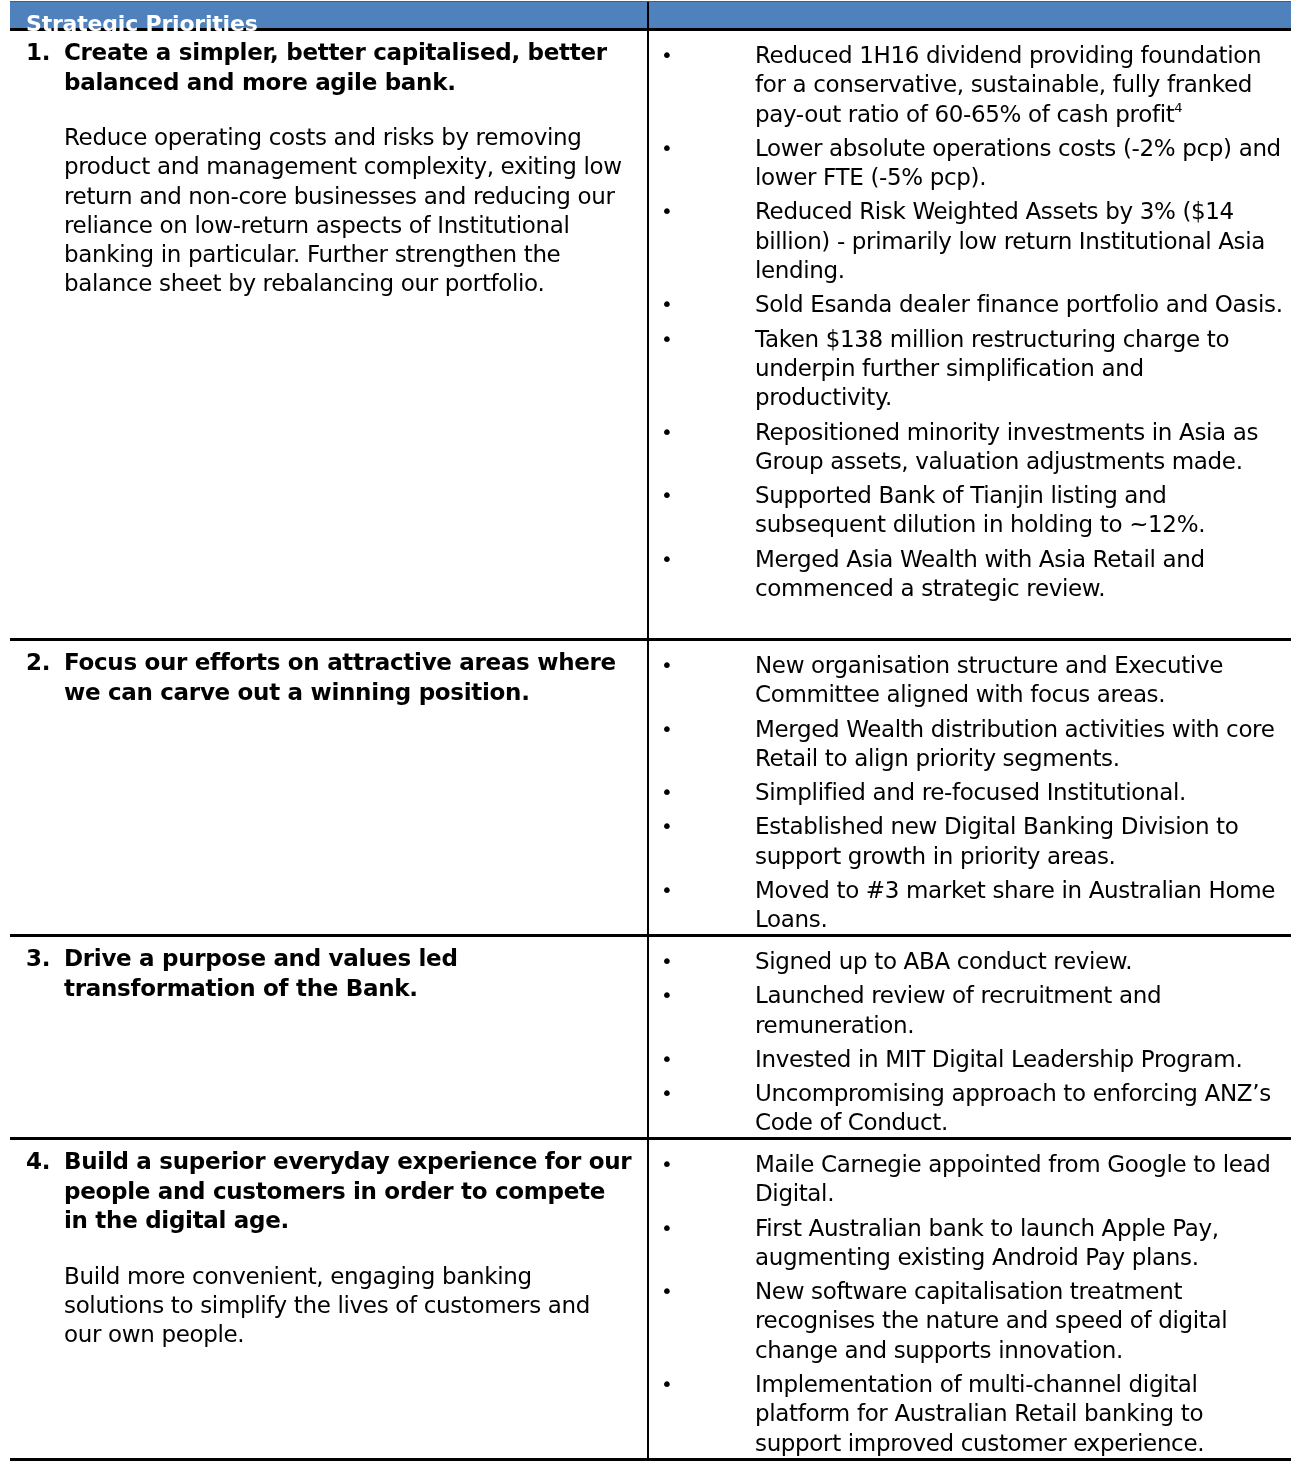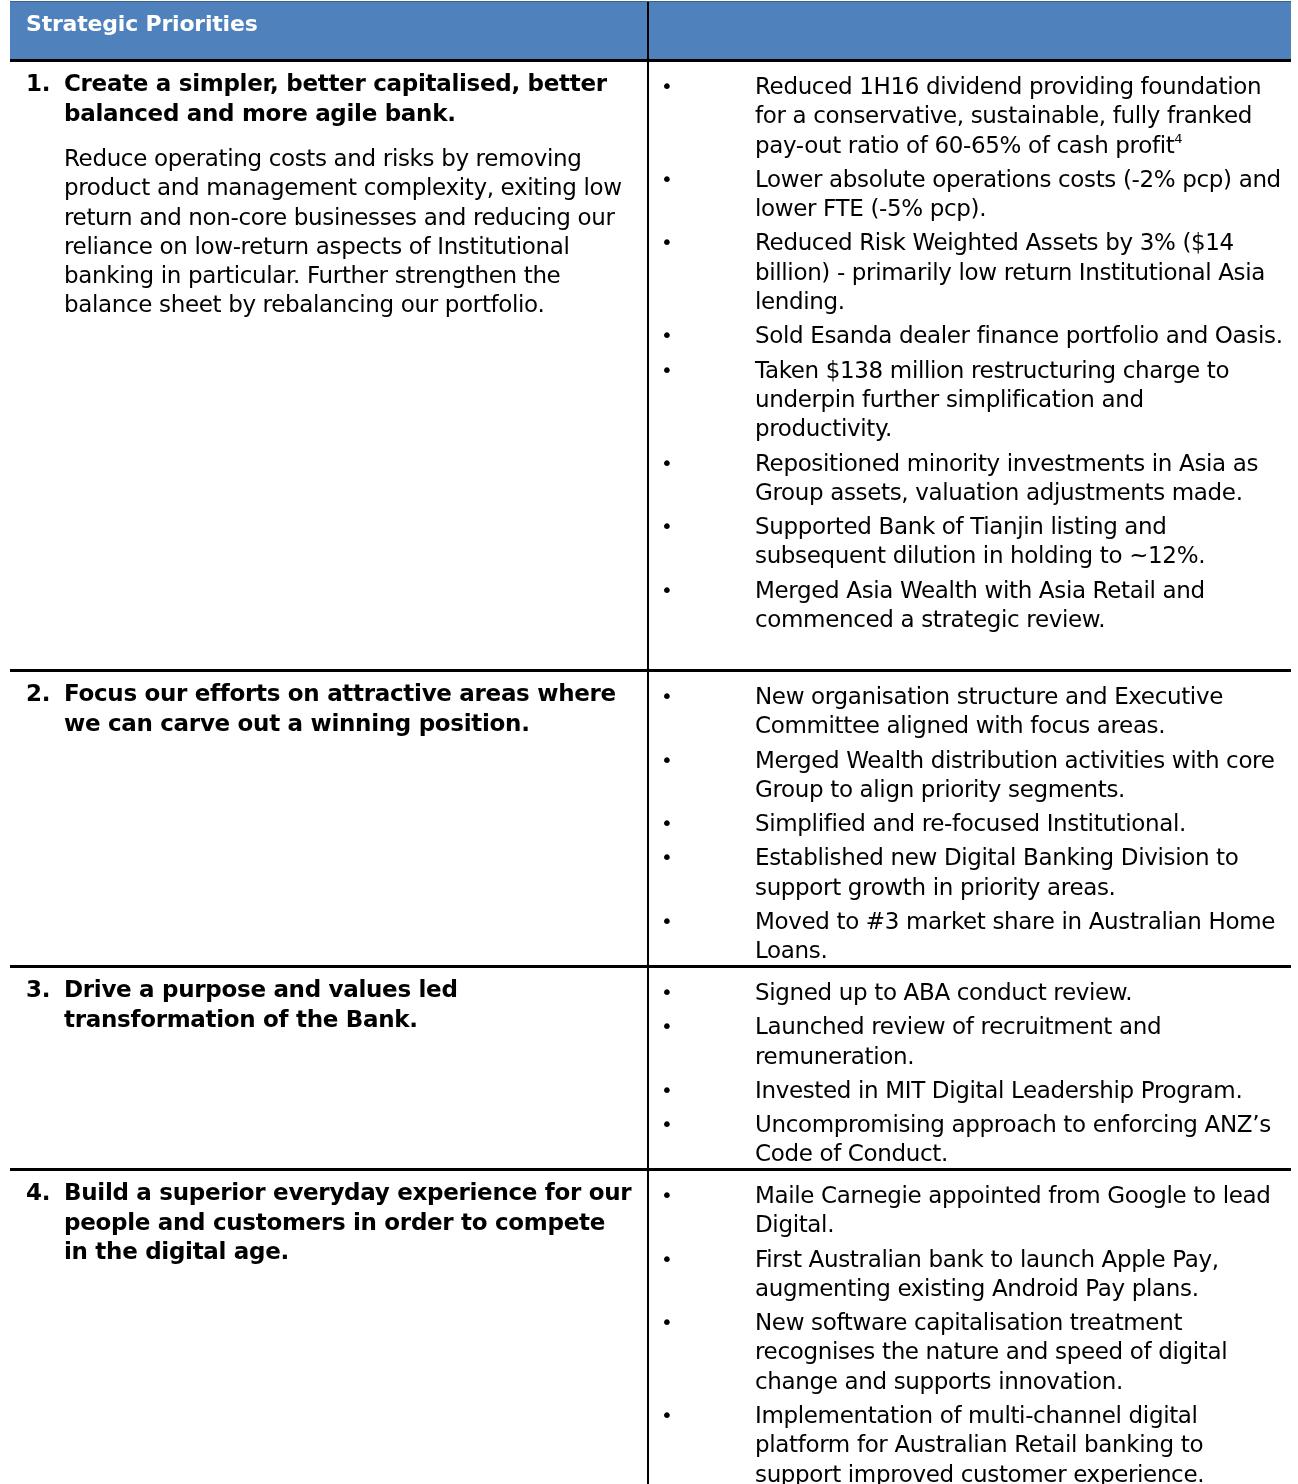--- a/index.html
+++ b/index.html
@@ -2,38 +2,38 @@
 <html><head>
 <meta charset="utf-8">
 <style>
   * { box-sizing: border-box; margin: 0; padding: 0; }
   html, body { width: 1298px; height: 1484px; background: #ffffff; overflow: hidden; }
   body { font-family: "DejaVu Sans", sans-serif; color: #000; }
   .table {
     position: absolute; left: 10px; top: 1px; width: 1281px;
   }
   .header {
-    display: flex; height: 61px; background: #4f81bd;
+    display: flex; height: 30px; background: #4f81bd;
     border-top: 1px solid #3a5f8c; border-bottom: 3px solid #000;
   }
   .hcell {
     color: #ffffff; font-weight: bold; font-size: 22px; letter-spacing: -0.2px;
     line-height: 43px; padding-left: 16px;
   }
   .hcell.left { width: 639px; border-right: 2px solid #000; }
   .hcell.right { flex: 1; padding-left: 16px; }
   .row { display: flex; border-bottom: 3px solid #000; }
   .lcell { width: 639px; border-right: 2px solid #000; padding: 7px 14px 10px 16px; }
   .rcell { flex: 1; padding: 10px 8px 6px 0; }
   .ptitle {
     display: flex; font-weight: bold; font-size: 23px; line-height: 29.5px; letter-spacing: -0.3px;
   }
   .pnum { width: 38px; flex: none; }
   .pdesc {
-    margin-left: 38px; margin-top: 16px; font-size: 23px; line-height: 29.3px; letter-spacing: -0.35px;
+    margin-left: 38px; margin-top: 26px; font-size: 23px; line-height: 29.3px; letter-spacing: -0.35px;
   }
   .bullets { list-style: none; }
   .bullet {
     display: flex; font-size: 23px; line-height: 29.3px; letter-spacing: -0.35px; margin-bottom: 5px;
   }
   .bullet:last-child { margin-bottom: 0; }
   .dot { width: 62px; flex: none; text-align: left; padding-left: 12px; font-size: 20px; }
   .btext { flex: 1; margin-left: 44px; }
   sup { font-size: 13px; vertical-align: 10px; line-height: 0; }
 </style>
@@ -99,21 +99,21 @@
       </div>
     </div>
     <div class="rcell">
       <ul class="bullets">
         <li class="bullet">
             <span class="dot">•</span>
             <span class="btext">New organisation structure and Executive Committee aligned with focus areas.</span>
           </li>
         <li class="bullet">
             <span class="dot">•</span>
-            <span class="btext">Merged Wealth distribution activities with core Group to align priority segments.</span>
+            <span class="btext">Merged Wealth distribution activities with core Retail to align priority segments.</span>
           </li>
         <li class="bullet">
             <span class="dot">•</span>
             <span class="btext">Simplified and re-focused Institutional.</span>
           </li>
         <li class="bullet">
             <span class="dot">•</span>
             <span class="btext">Established new Digital Banking Division to support growth in priority areas.</span>
           </li>
         <li class="bullet">
@@ -152,20 +152,21 @@
       </ul>
     </div>
   </div>
 
   <div class="row" style="height:321px;">
     <div class="lcell">
       <div class="ptitle">
         <span class="pnum">4.</span>
         <span>Build a superior everyday experience for our people and customers in order to compete in the digital age.</span>
       </div>
+      <div class="pdesc">Build more convenient, engaging banking solutions to simplify the lives of customers and our own people.</div>
     </div>
     <div class="rcell">
       <ul class="bullets">
         <li class="bullet">
             <span class="dot">•</span>
             <span class="btext">Maile Carnegie appointed from Google to lead Digital.</span>
           </li>
         <li class="bullet">
             <span class="dot">•</span>
             <span class="btext">First Australian bank to launch Apple Pay, augmenting existing Android Pay plans.</span>

